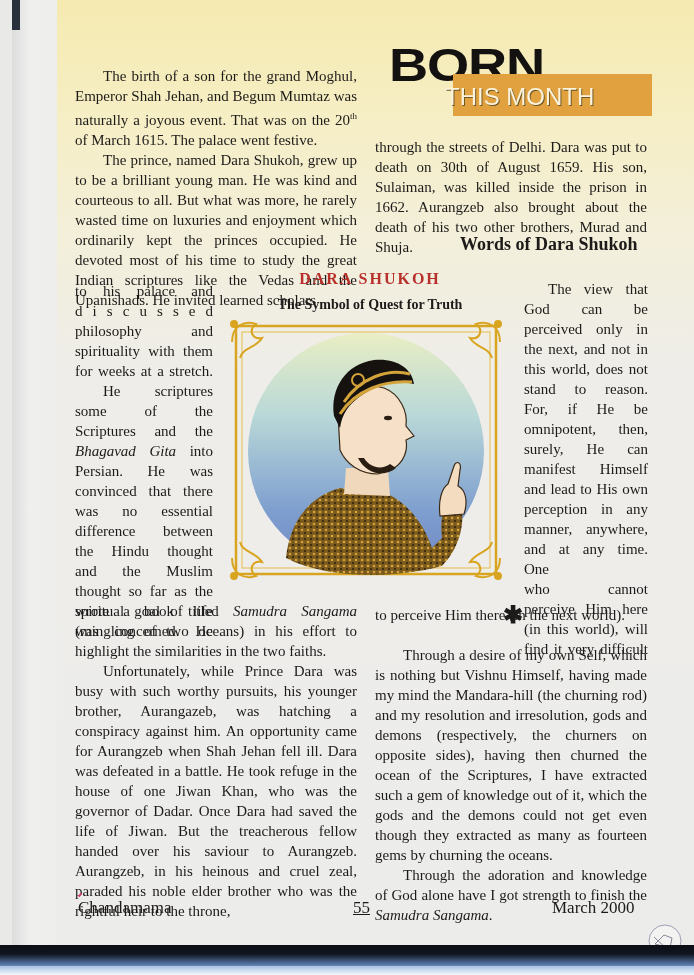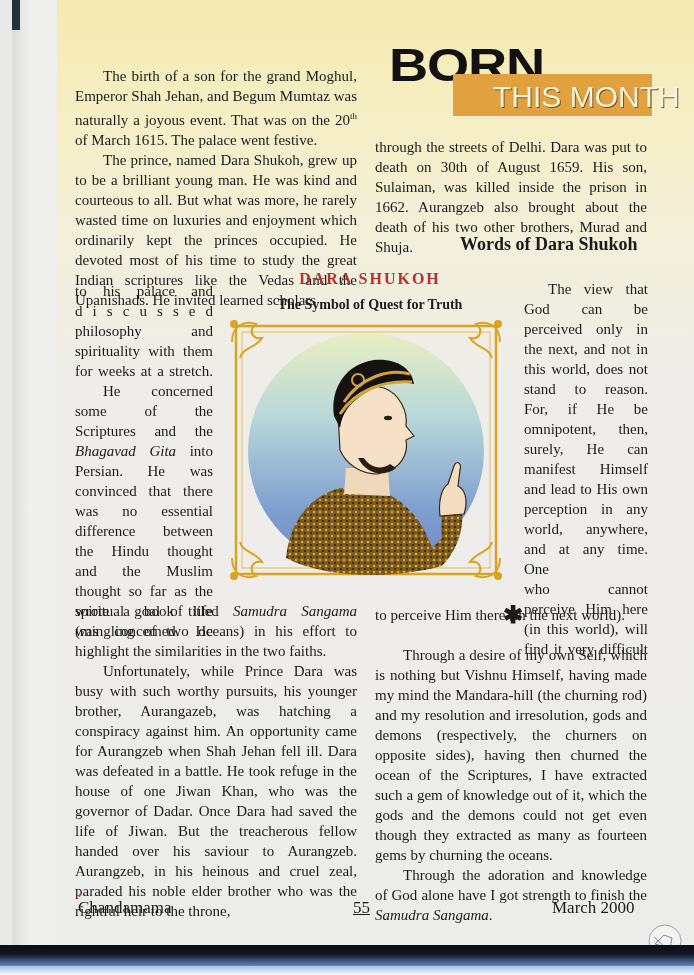--- a/index.html
+++ b/index.html
@@ -38,23 +38,23 @@
     font-family:"Liberation Sans", "DejaVu Sans", sans-serif;
     font-weight:bold; font-size:46px; letter-spacing:-1px;
     color:#141210; transform:scaleX(1.18); transform-origin:left top;
     line-height:46px;
   }
   .this-month-band {
     position:absolute; left:453px; top:74px; width:199px; height:42px;
     background:#e0a13e;
   }
   .this-month {
-    position:absolute; left:493px; top:82px;
+    position:absolute; left:445px; top:82px;
     font-family:"Liberation Sans", "DejaVu Sans", sans-serif;
-    font-size:30px; letter-spacing:0px; line-height:30px;
+    font-size:24px; letter-spacing:0px; line-height:30px;
     color:#fbf3dc; text-shadow:1px 1px 0 #6e5524;text-align:right;
   }
   .words-heading {
     position:absolute; left:460px; top:234px; font-size:18px; font-weight:bold;text-align:right;
   }
 
   
   .portrait-title {
     position:absolute; left:245px; top:270px; width:250px; text-align:center;
     font-size:16px; font-weight:bold; color:#b8302a; letter-spacing:2px;
@@ -100,21 +100,21 @@
   <p class="indent"><span>The birth of a son for the grand Moghul, Emperor Shah Jehan, and Begum Mumtaz was naturally a joyous event. That was on the 20</span><sup style="font-size:9px">th</sup><span> of March 1615. The palace went festive.</span></p>
   <p class="indent">The prince, named Dara Shukoh, grew up to be a brilliant young man. He was kind and courteous to all. But what was more, he rarely wasted time on luxuries and enjoyment which ordinarily kept the princes occupied. He devoted most of his time to study the great Indian scriptures like the Vedas and the Upanishads. He invited learned scholars</p>
 </div>
 
 <div class="col" style="left:75px; top:264px; width:138px; text-align-last:justify;">
   <p>to his palace and</p>
   <p>d i s c u s s e d</p>
   <p>philosophy and</p>
   <p>spirituality with them</p>
   <p>for weeks at a stretch.</p>
-  <p style="padding-left:28px">He concerned</p>
+  <p style="padding-left:28px">He scriptures</p>
   <p>some of the</p>
   <p>Scriptures and the</p>
   <p><i>Bhagavad Gita</i><span> into</span></p>
   <p>Persian. He was</p>
   <p>convinced that there</p>
   <p>was no essential</p>
   <p>difference between</p>
   <p>the Hindu thought</p>
   <p>and the Muslim</p>
   <p>thought so far as the</p>
@@ -138,21 +138,21 @@
   <p>perceived only in</p>
   <p>the next, and not in</p>
   <p>this world, does not</p>
   <p>stand to reason.</p>
   <p>For, if He be</p>
   <p>omnipotent, then,</p>
   <p>surely, He can</p>
   <p>manifest Himself</p>
   <p>and lead to His own</p>
   <p>perception in any</p>
-  <p>world, anywhere,</p>
+  <p>manner, anywhere,</p>
   <p>and at any time. One</p>
   <p>who cannot</p>
   <p>perceive Him here</p>
   <p>(in this world), will</p>
   <p>find it very difficult</p>
 </div>
 
 <div class="col" style="left:375px; top:588px; width:272px;">
   <p>to perceive Him there (in the next world).</p>
 </div>

